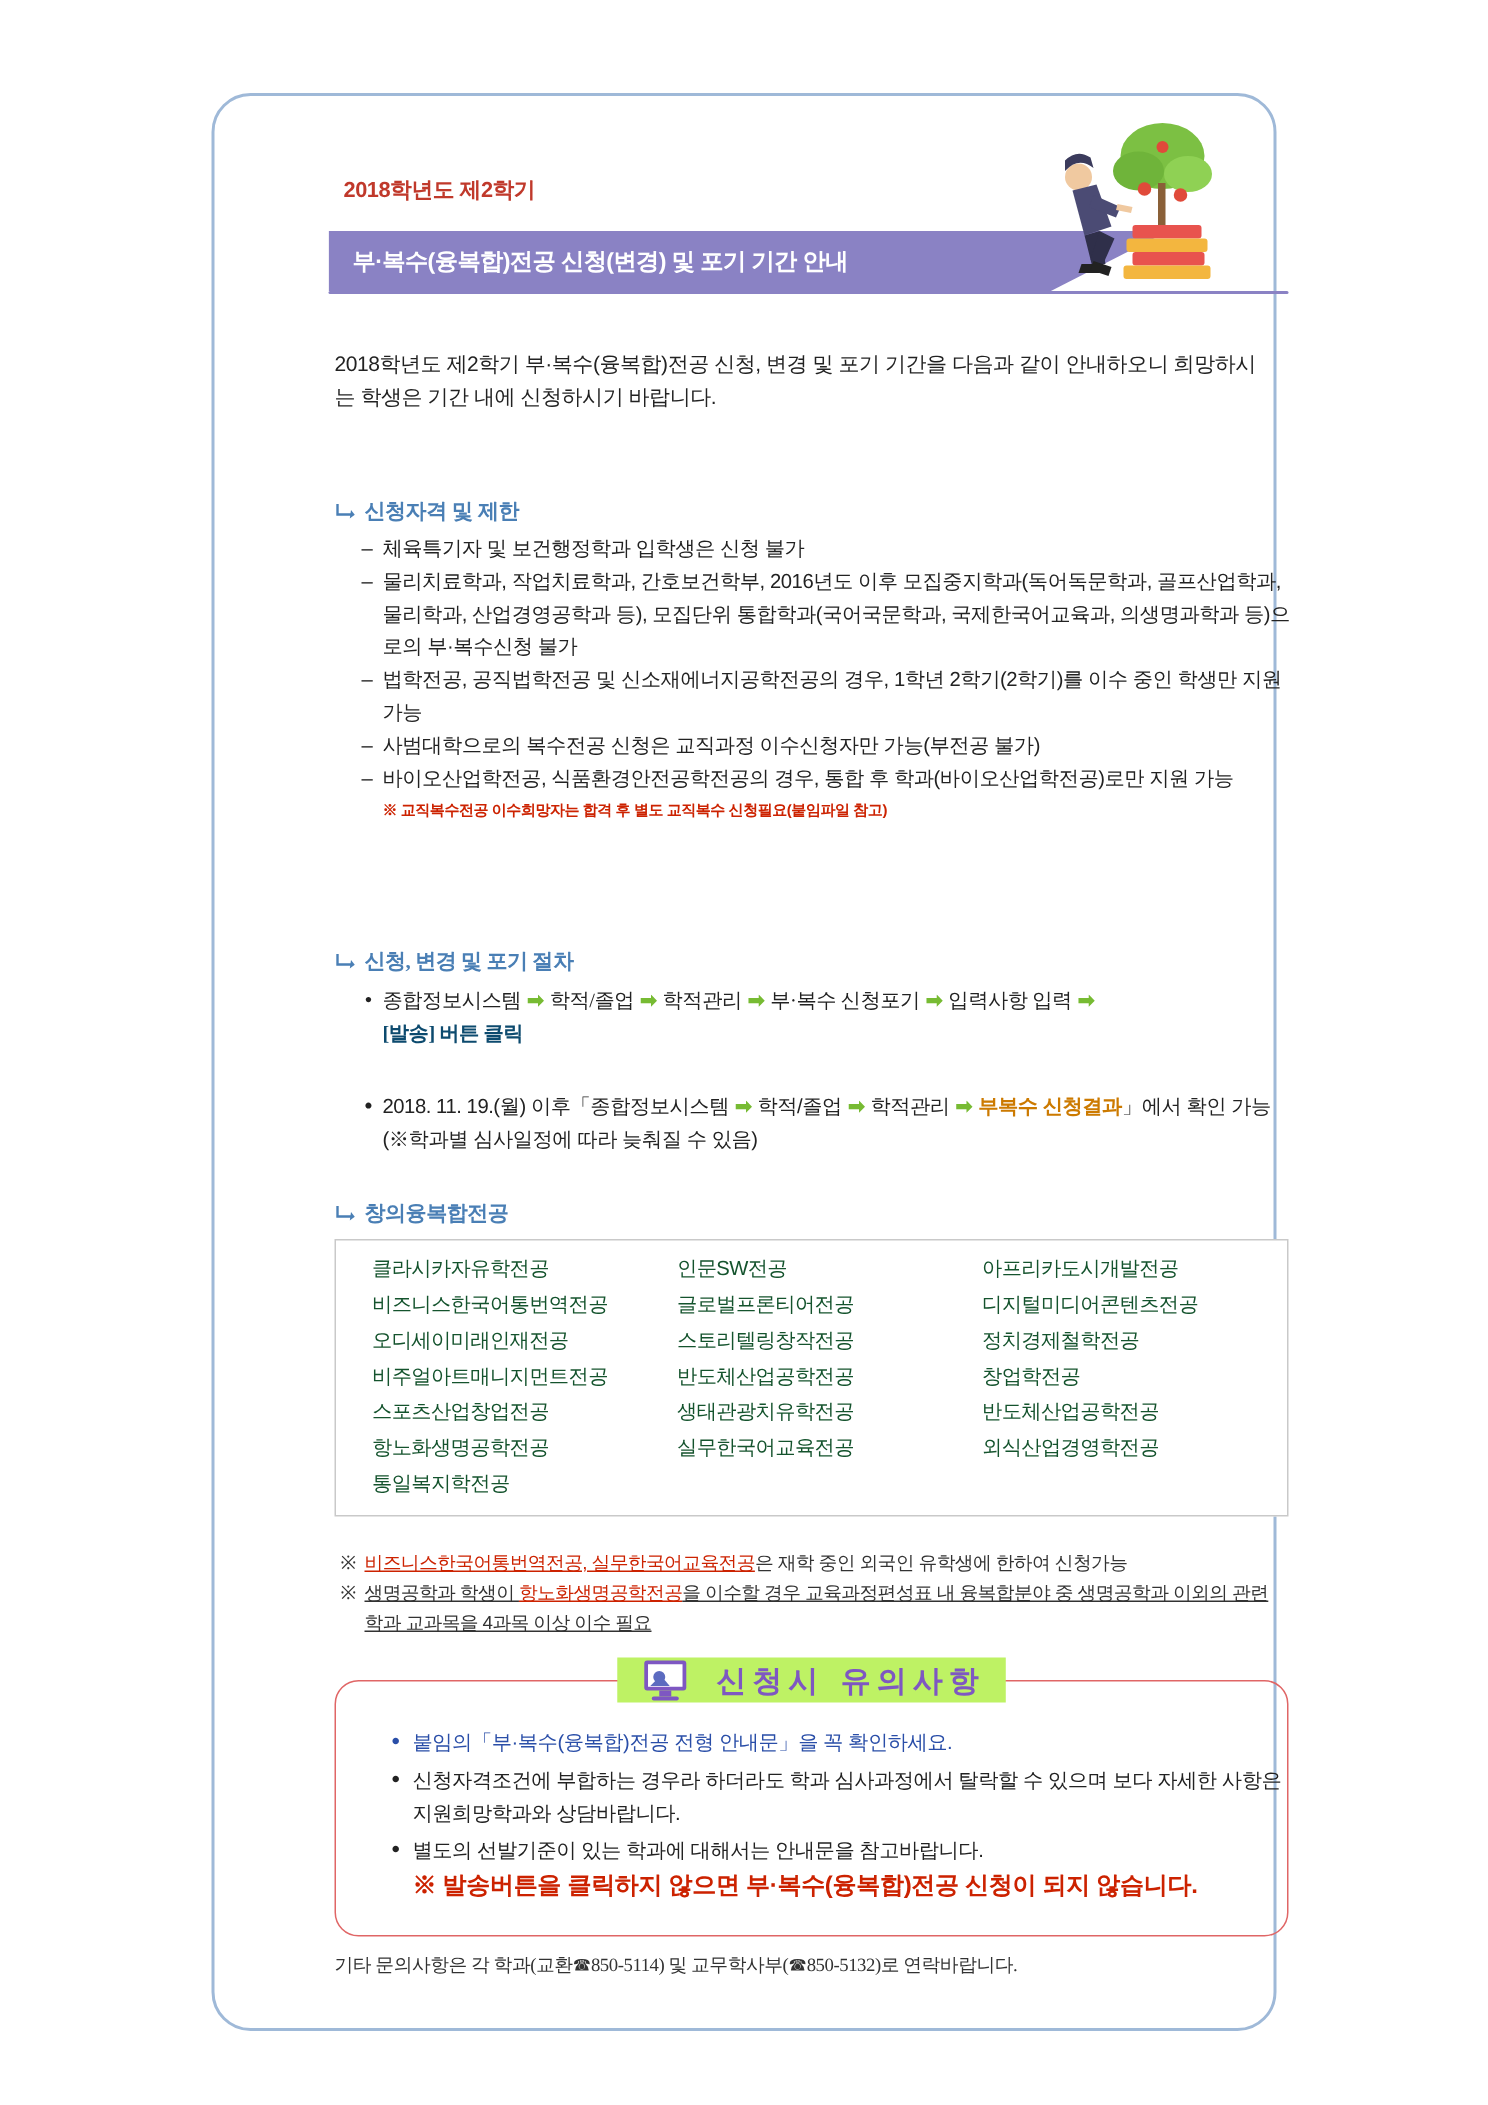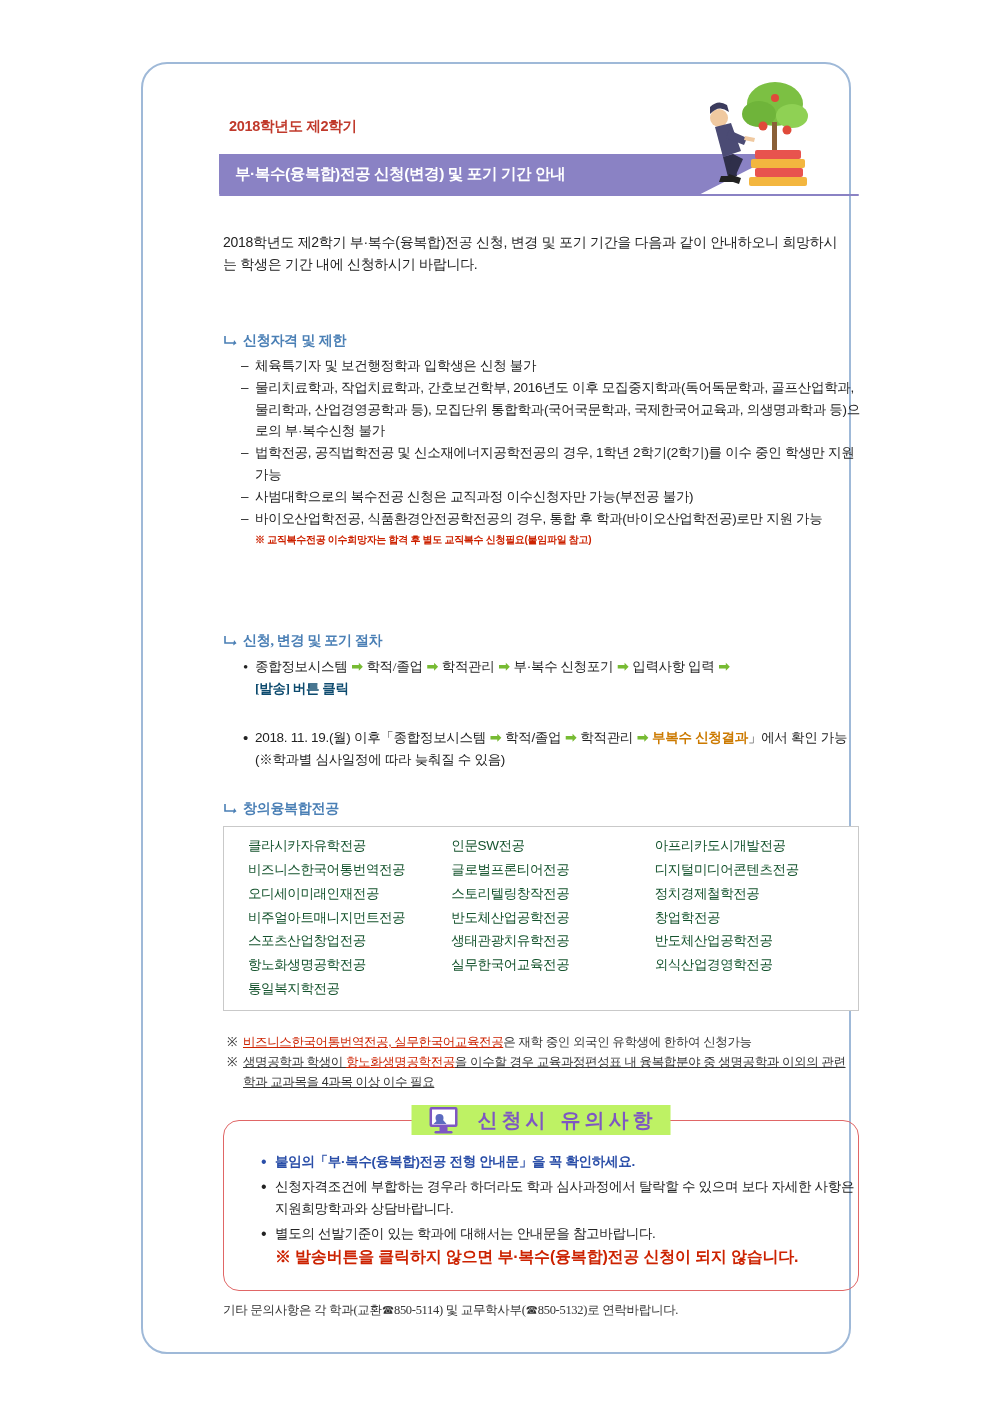--- a/index.html
+++ b/index.html
@@ -280,21 +280,21 @@
   }
   .notice ul li::before {
     content: "•";
     position: absolute;
     left: 1px;
     top: -2px;
     font-size: 16px;
     color: #222;
   }
   .notice ul li.first::before { color: #2a4ea8; }
-  .notice .blue-item { color: #2a4ea8; font-weight: bold; }
+  .notice .blue-item { color: #2a4ea8; font-weight: normal; }
   .notice .red-item {
     color: #cc2200;
     font-weight: bold;
     margin-left: 15px;
     margin-top: 3px;
     letter-spacing: -0.2px;
   }
 
   .contact {
     position: absolute;

